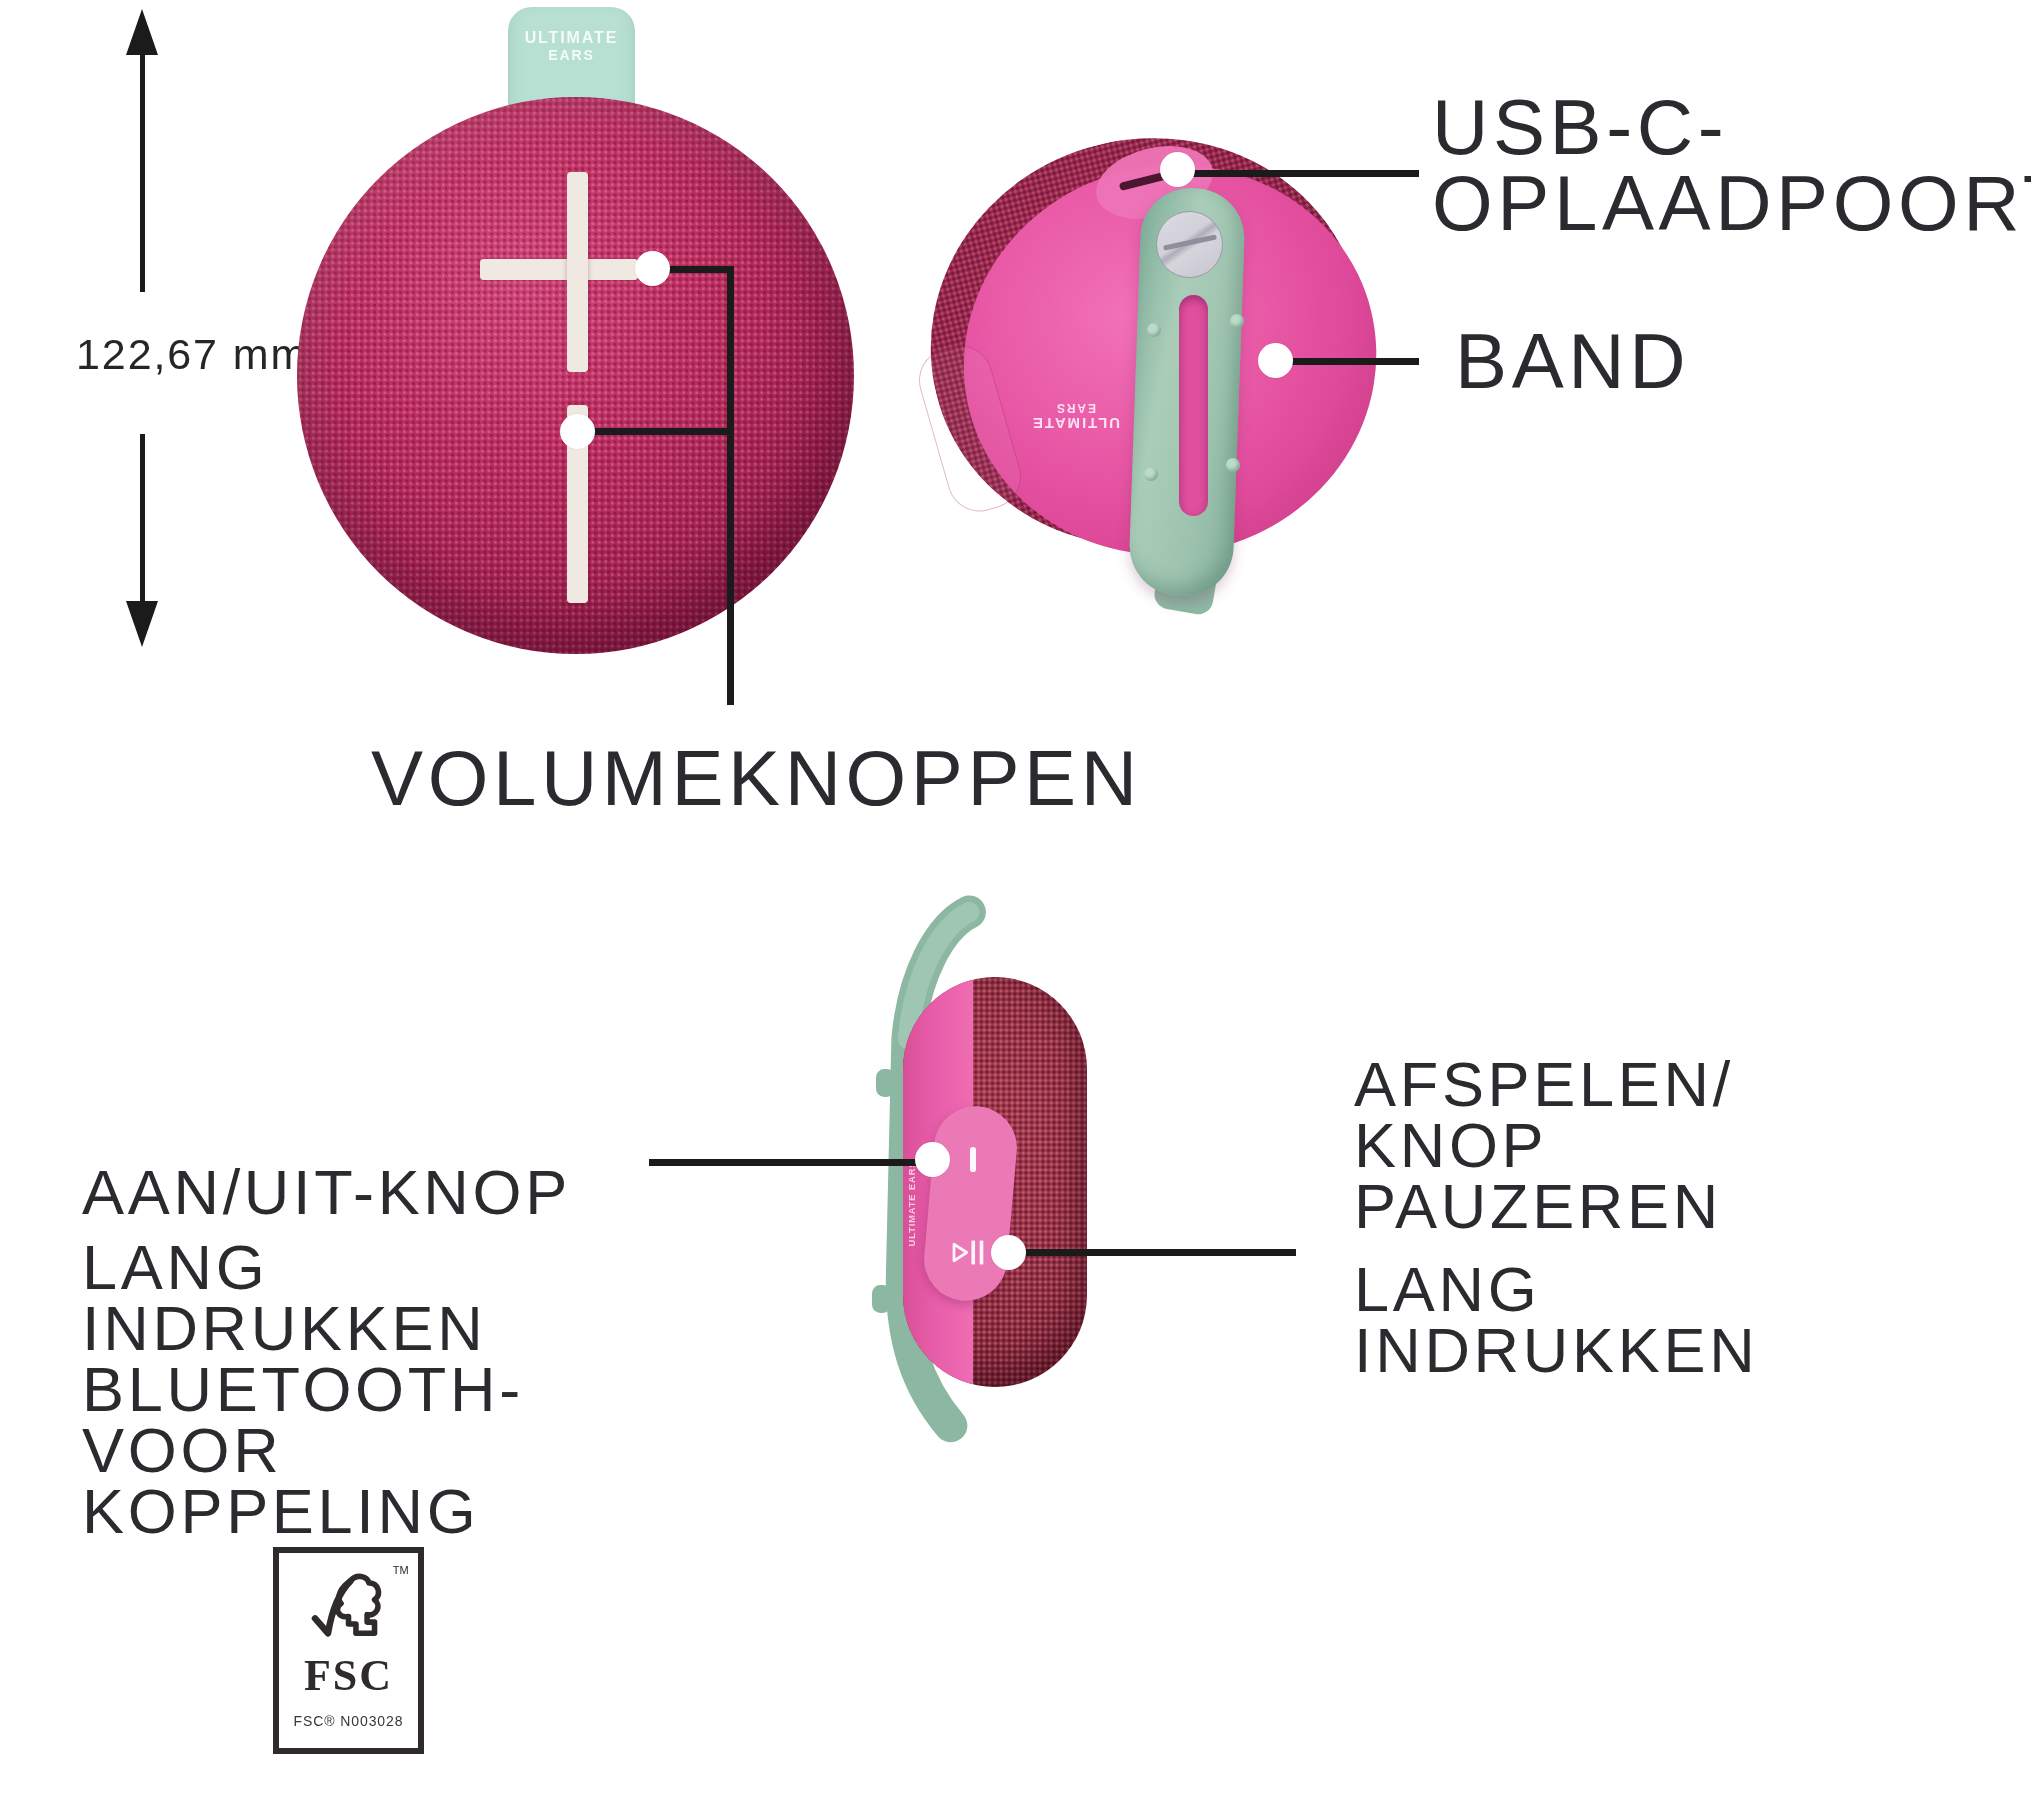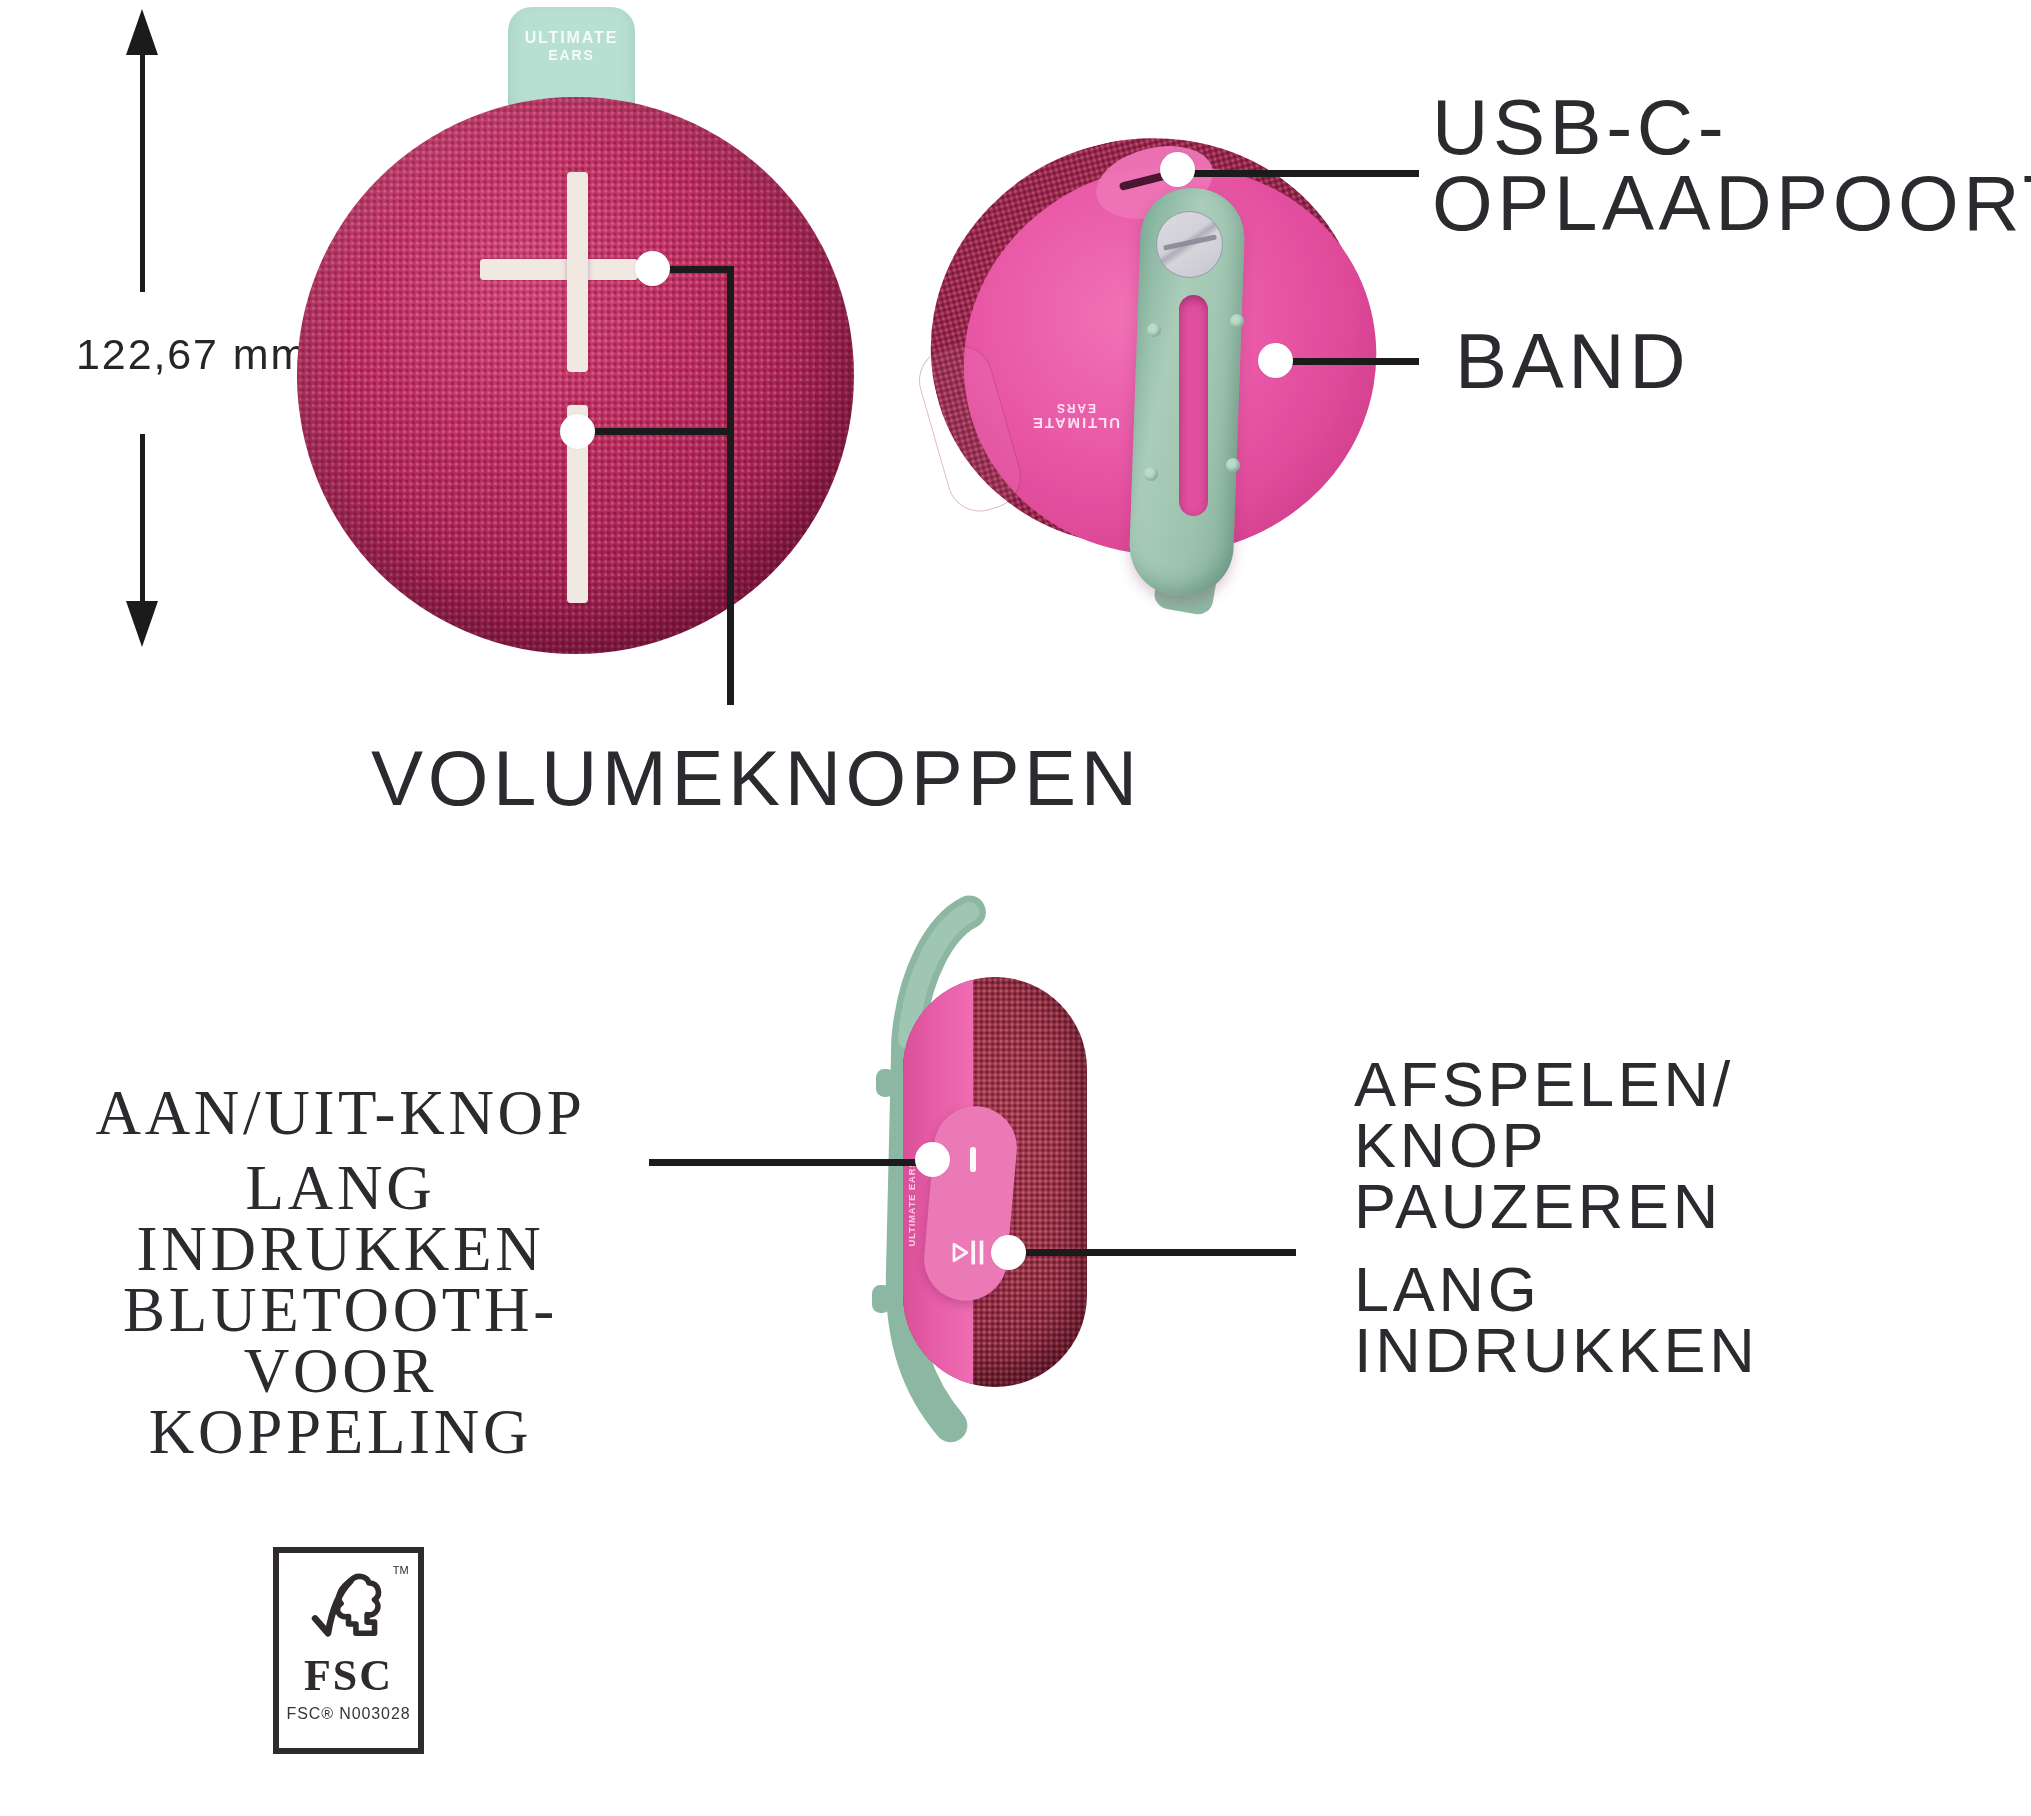--- a/index.html
+++ b/index.html
@@ -72,33 +72,33 @@
     background-size:5.6px 5.6px,5.6px 5.6px,100% 100%;background-position:0 0,2.8px 2.8px,0 0;
     box-shadow:inset -9.3px -13px 28px rgba(40,0,15,.4);}
   #side-pink{position:absolute;left:0;top:0;width:70px;height:410px;
     background:linear-gradient(90deg,#d94f97 0%,#e75da9 45%,#ef6cb2 100%);}
   #side-panel{position:absolute;left:929px;top:1106px;width:83px;height:195px;border-radius:42px;
     transform:rotate(5deg);background:#ea79b5;box-shadow:0 3.7px 9.3px rgba(90,10,60,.25);}
   #power-bar{position:absolute;left:970px;top:1147px;width:5.6px;height:25px;border-radius:2.8px;background:#ffffff;opacity:.95;}
   #side-brand{position:absolute;left:867px;top:1197px;width:93px;height:13px;transform:rotate(-90deg);
     color:rgba(255,236,246,.8);font-size:9.3px;letter-spacing:0.9px;text-align:center;font-weight:700;}
   
-  #power-block{position:absolute;left:82px;top:1083px;width:517px;text-align:center;font-family:Liberation Serif, serif;}
+  #power-block{position:absolute;left:82px;top:1162px;width:517px;text-align:left;}
   #power-block .sub{margin-top:14px;}
   #play-block{position:absolute;left:1354px;top:1054px;width:649px;text-align:left;}
   #play-block .sub{margin-top:22px;}
   .tline{font-size:63px;line-height:61px;letter-spacing:3.7px;white-space:nowrap;}
   
   .badge{position:absolute;border:6.5px solid #2f2b2c;background:#fff;box-sizing:border-box;text-align:center;}
   #badge-recycled{left:93px;top:1547px;width:160px;height:207px;padding-top:15px;}
   #badge-recycled .pct{font-size:40px;font-weight:500;letter-spacing:0.9px;line-height:43px;color:#2f2b2c;}
   #badge-recycled .w{font-size:31px;line-height:34px;color:#2f2b2c;letter-spacing:0.5px;}
   #badge-fsc{left:273px;top:1547px;width:151px;height:207px;padding-top:11px;}
   #badge-fsc .fsc-name{font-family:"Liberation Serif",serif;font-weight:700;font-size:44px;line-height:45px;color:#2f2b2c;letter-spacing:1.9px;}
-  #badge-fsc .fsc-cert{font-size:16px;color:#3a3637;letter-spacing:0.9px;margin-top:7px;}
+  #badge-fsc .fsc-cert{font-size:14px;color:#3a3637;letter-spacing:0.9px;margin-top:15px;}
   #badge-fsc .tm{position:absolute;right:9.3px;top:11px;font-size:11px;color:#2f2b2c;letter-spacing:0;}
 </style>
 </head>
 <body>
 
 <div id="canvas">
 
   <div>
     <div class="tri" style="left:126px;top:9.3px;border-left:16.7px solid transparent;border-right:16.7px solid transparent;border-bottom:46px solid #1b1b1b;"></div>
     <div class="shaft" style="left:140px;top:52px;height:240px;"></div>

